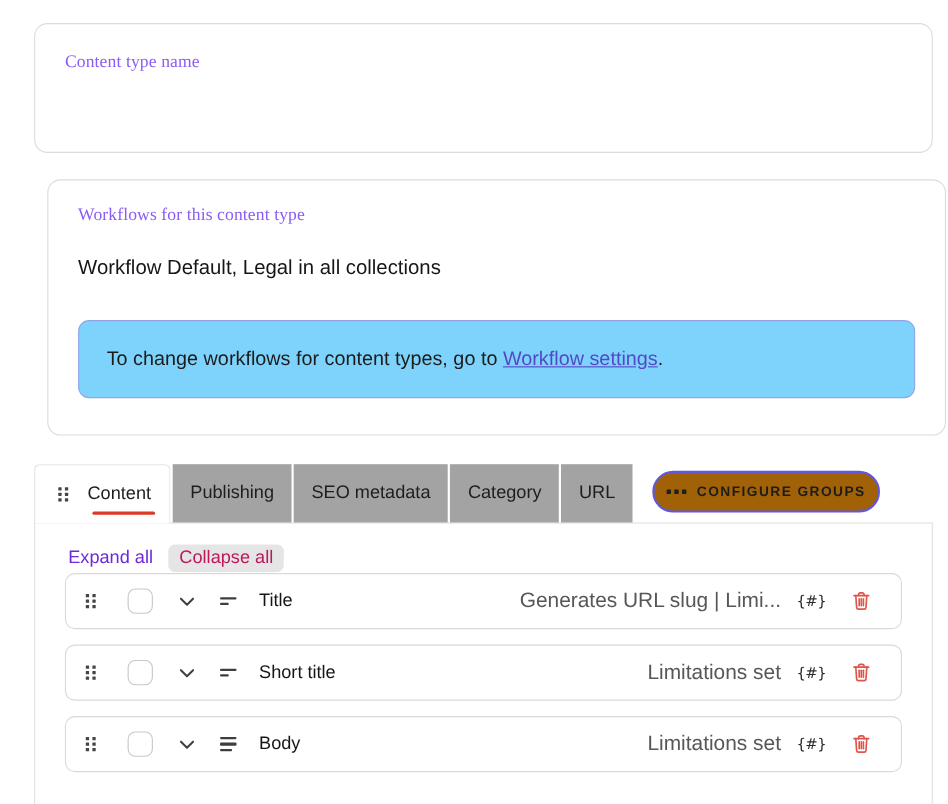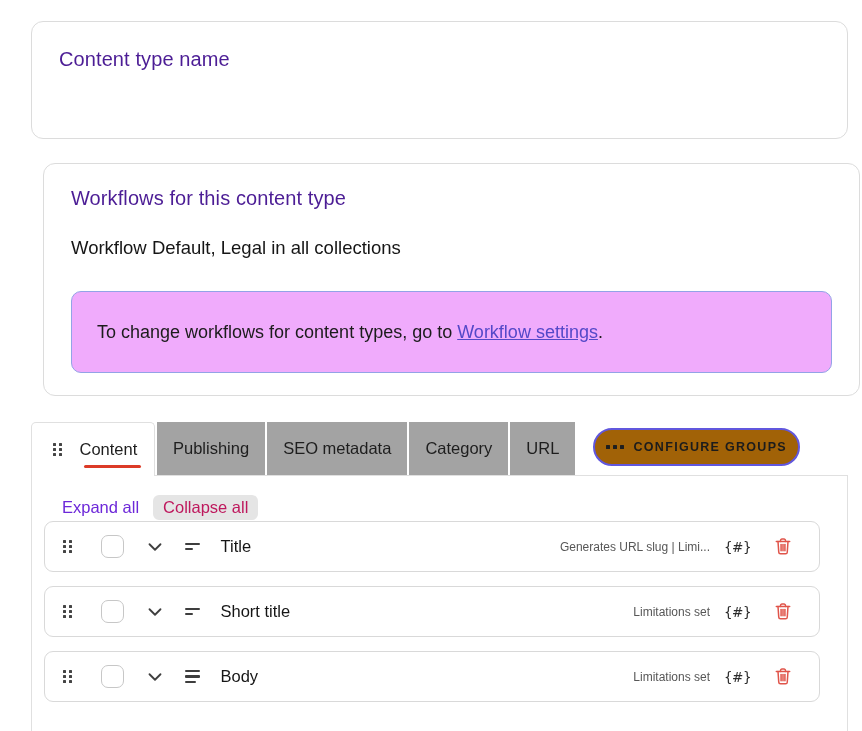--- a/index.html
+++ b/index.html
@@ -13,32 +13,32 @@
     color: #1a1a1a;
   }
 
   
   .card {
     position: absolute; left: 31px; width: 817px;
     background: #fff;
     border: 1px solid #dcdcdc;
     border-radius: 12px;
   }
-  .card-label { font-size: 20px; color: #4c1d95; letter-spacing: .1px; }
+  .card-label { font-size: 16px; color: #8b5cf6; letter-spacing: .1px; font-family: Liberation Serif, serif; }
 
   #card-name { top: 21px; height: 118px; padding: 26px 27px; }
   .type-name { font-size: 29px; font-weight: 700; color: #131313; margin-top: 9px; letter-spacing: .2px; }
 
   #card-workflows { top: 163px; height: 233px; padding: 23px 27px; margin-left: 12px; }
   .workflow-sentence { font-size: 18.5px; color: #161616; margin-top: 27px; }
   .workflow-sentence b { font-weight: 400; }
 
   .info-box {
-    position: absolute; left: 27px; right: 27px; top: 127px; height: 82px;
-    background: #f0abfc;
+    position: absolute; left: 27px; right: 27px; top: 127px; height: 71px;
+    background: #7dd3fc;
     border: 1px solid #93a3e6;
     border-radius: 10px;
     display: flex; align-items: center;
     padding: 0 20px 0 25px;
     font-size: 18px; color: #1c1c1c;
   }
   .info-box a { color: #5448c8; text-decoration: underline; cursor: pointer; }
 
   
   .tabs-row { position: absolute; left: 31px; top: 422px; height: 54px; display: flex; z-index: 3; }
@@ -97,21 +97,21 @@
     font-family: inherit; font-size: 16.5px; color: #6d28d9; cursor: pointer;
   }
   .btn-collapse {
     background: #e5e5e5; border: none;
     font-family: inherit; font-size: 16.5px; color: #be185d;
     padding: 3px 10px; border-radius: 6px;
   }
 
   .element-row {
     height: 51px;
-    margin: 0 27px 14px 12px;
+    margin: 0 27px 14px 27px;
     border: 1px solid #d9d9d9;
     border-radius: 9px;
     background: #fff;
     display: flex; align-items: center;
     padding: 0 26px 0 18px;
   }
   .element-row:first-of-type { margin-top: 22px; }
 
   .el-handle { margin-right: 29px; }
   .el-checkbox {
@@ -121,21 +121,21 @@
   }
   .el-chevron { margin-right: 19px; display: flex; cursor: pointer; }
   .el-type-icon { margin-right: 20px; display: flex; flex-direction: column; gap: 3.5px; width: 16px; }
   .el-type-icon i { height: 2.2px; background: #3e3e3e; border-radius: 1px; display: block; }
   .line-long { width: 15px; }
   .line-short { width: 8px; }
   .line-mid { width: 11px; }
   .el-name { font-size: 16.5px; color: #161616; }
 
   .el-right { margin-left: auto; display: flex; align-items: center; }
-  .el-status { font-size: 12px; color: #575757; margin-right: 14px; }
+  .el-status { font-size: 19px; color: #575757; margin-right: 14px; }
   .el-macro {
     font-family: "DejaVu Sans", sans-serif;
     font-size: 13.5px; color: #2b2b2b; letter-spacing: -.5px;
     margin-right: 22px; cursor: pointer;
   }
   .el-trash { display: flex; cursor: pointer; }
 </style>
 </head>
 <body>
 

